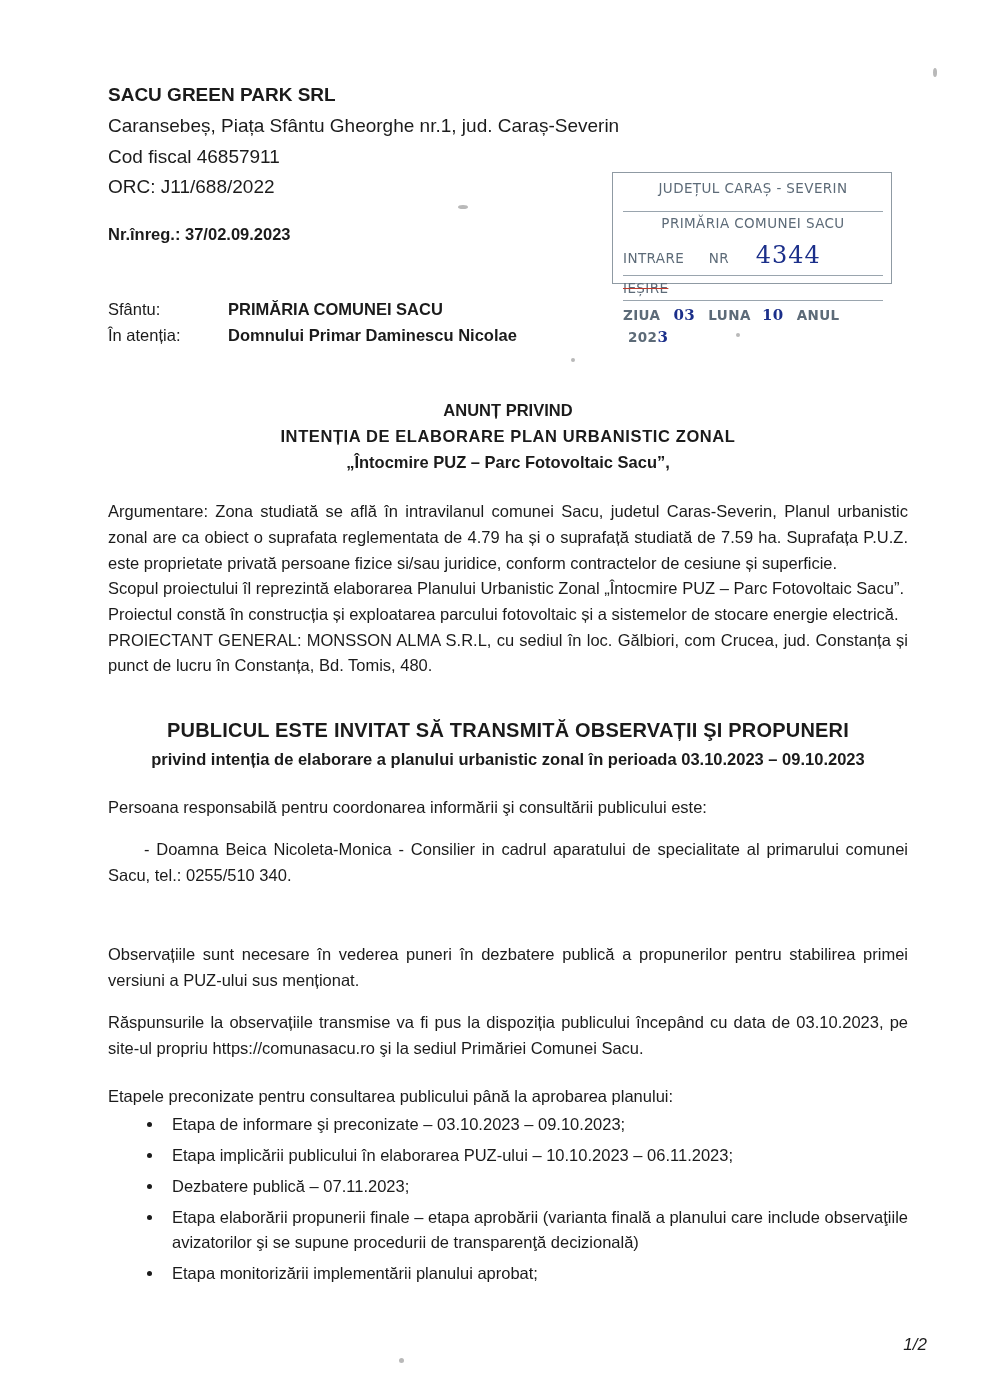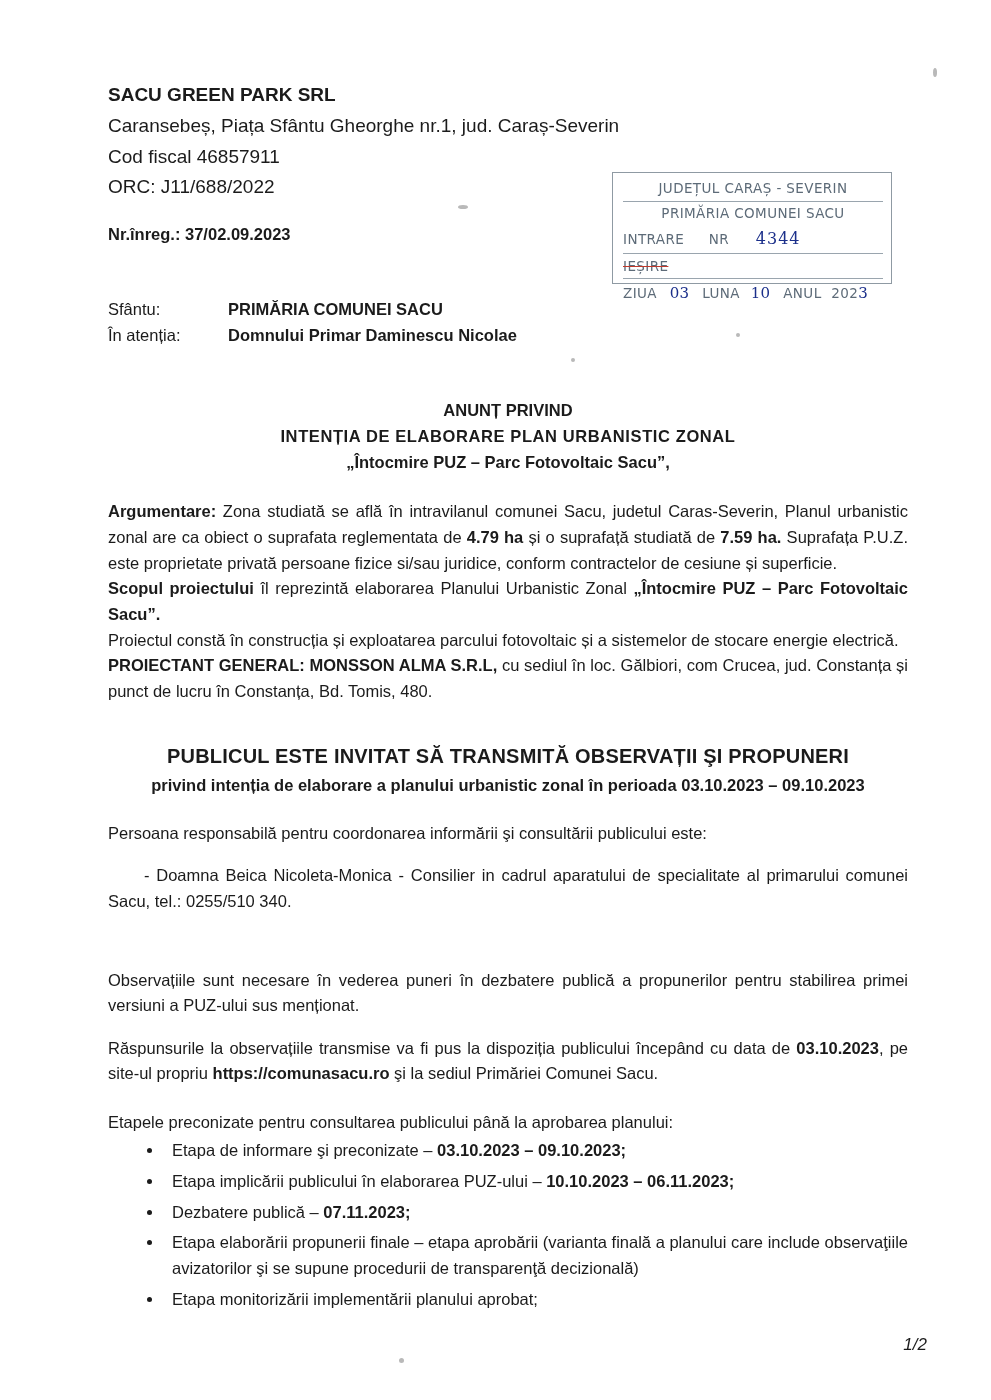--- a/index.html
+++ b/index.html
@@ -67,21 +67,21 @@
   }
   .body-block {
     margin-top: 24px;
     font-size: 16.5px;
     line-height: 1.56;
     text-align: justify;
   }
   .body-block p {
     margin: 0 0 0 0;
   }
-  b, .b { font-weight: bold; }
+  b, .b { font-weight: normal; }
 
   .invite {
     margin-top: 40px;
     text-align: center;
   }
   .invite .line1 {
     font-size: 20px;
     font-weight: bold;
     letter-spacing: 0.2px;
   }
@@ -143,39 +143,39 @@
   }
   .stamp .l-center {
     text-align: center;
   }
   .stamp .row {
     position: relative;
     border-bottom: 1px solid #9aa5ae;
     padding-bottom: 2px;
     margin-top: 2px;
   }
-  .stamp .row.nb { border-bottom: none; }
+  .stamp .row.nb { border-bottom: none; font-weight: bold; }
   .stamp .strike {
     text-decoration: line-through;
     text-decoration-color: #c0392b;
   }
   .handwrite {
     font-family: "DejaVu Serif", serif;
     color: #1b2f8a;
-    font-size: 16px;
+    font-size: 24px;
     letter-spacing: 1px;
   }
   .hw-small {
     font-family: "DejaVu Serif", serif;
     color: #1b2f8a;
     font-size: 15px;
   }
   .stamp-inner-top {
     border-bottom: 1px solid #9aa5ae;
-    padding-bottom: 3px;
+    padding-bottom: 13px;
   }
   .speck {
     position: absolute;
     background: #b9b9b9;
     border-radius: 50%;
   }
 </style>
 </head>
 <body>
 

